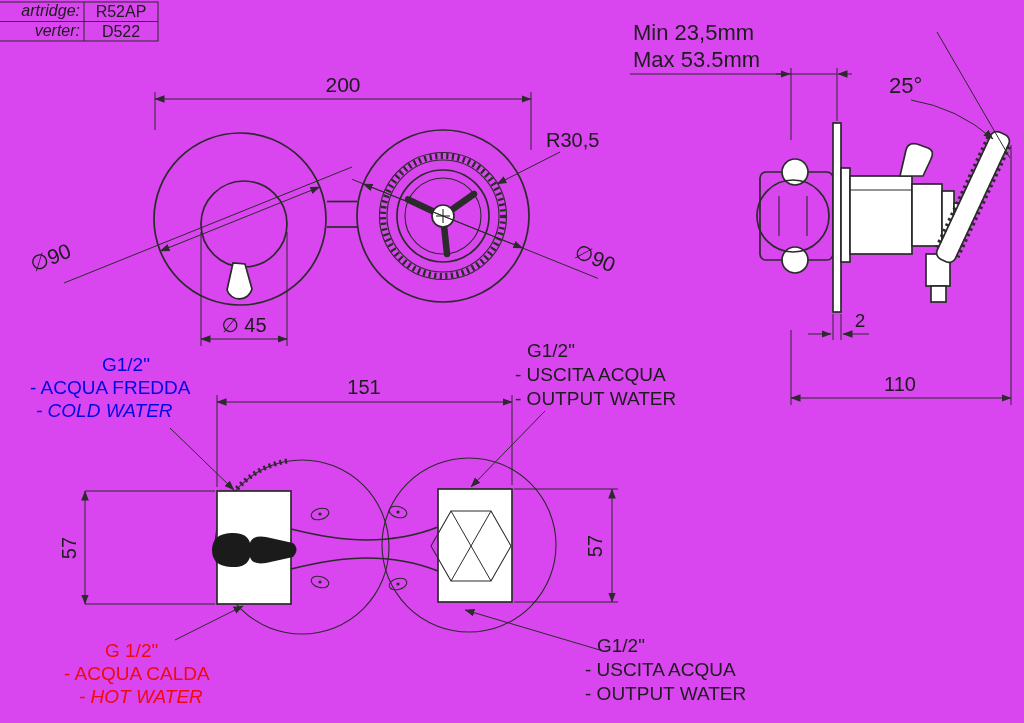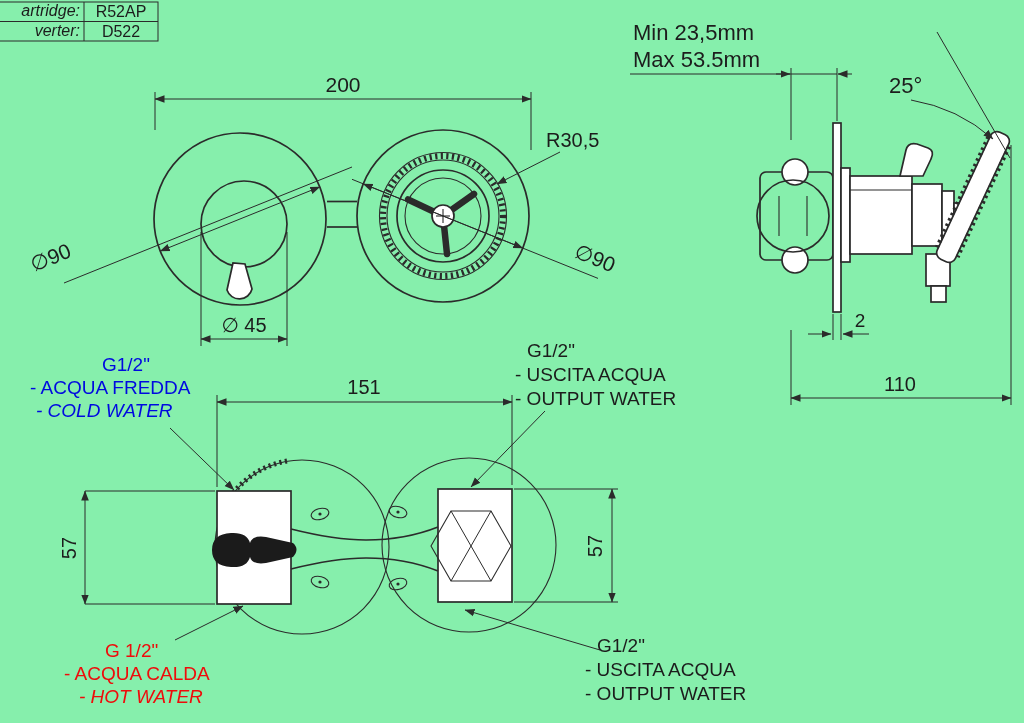--- a/index.html
+++ b/index.html
@@ -1,16 +1,16 @@
 <!DOCTYPE html>
 <html><head>
 <meta charset="utf-8">
 <style>
   html,body{margin:0;padding:0;background:#ffffff;}
-  .stage{position:relative;width:1024px;height:723px;background:#86efac;overflow:hidden;}
+  .stage{position:relative;width:1024px;height:723px;background:#d946ef;overflow:hidden;}
   svg{display:block;}
   svg text{font-family:"Liberation Sans","DejaVu Sans",sans-serif;fill:#1c1c1c;}
   .ol{fill:none;stroke:#2b2b2b;stroke-width:1.7;}
   .ol2{fill:none;stroke:#2b2b2b;stroke-width:1.1;}
   .fillw{fill:#ffffff;stroke:#2b2b2b;stroke-width:1.7;}
   .dim{fill:none;stroke:#2b2b2b;stroke-width:1;}
   .knurl{fill:none;stroke:#2b2b2b;stroke-width:6;stroke-dasharray:2.2 3.4;}
   .knurl2{fill:none;stroke:#2b2b2b;stroke-width:5;stroke-dasharray:2.2 3.4;}
   .knurl3{fill:none;stroke:#2b2b2b;stroke-width:4;stroke-dasharray:2.6 3.4;}
   .spoke{fill:none;stroke:#2b2b2b;stroke-width:6.5;stroke-linecap:round;}

